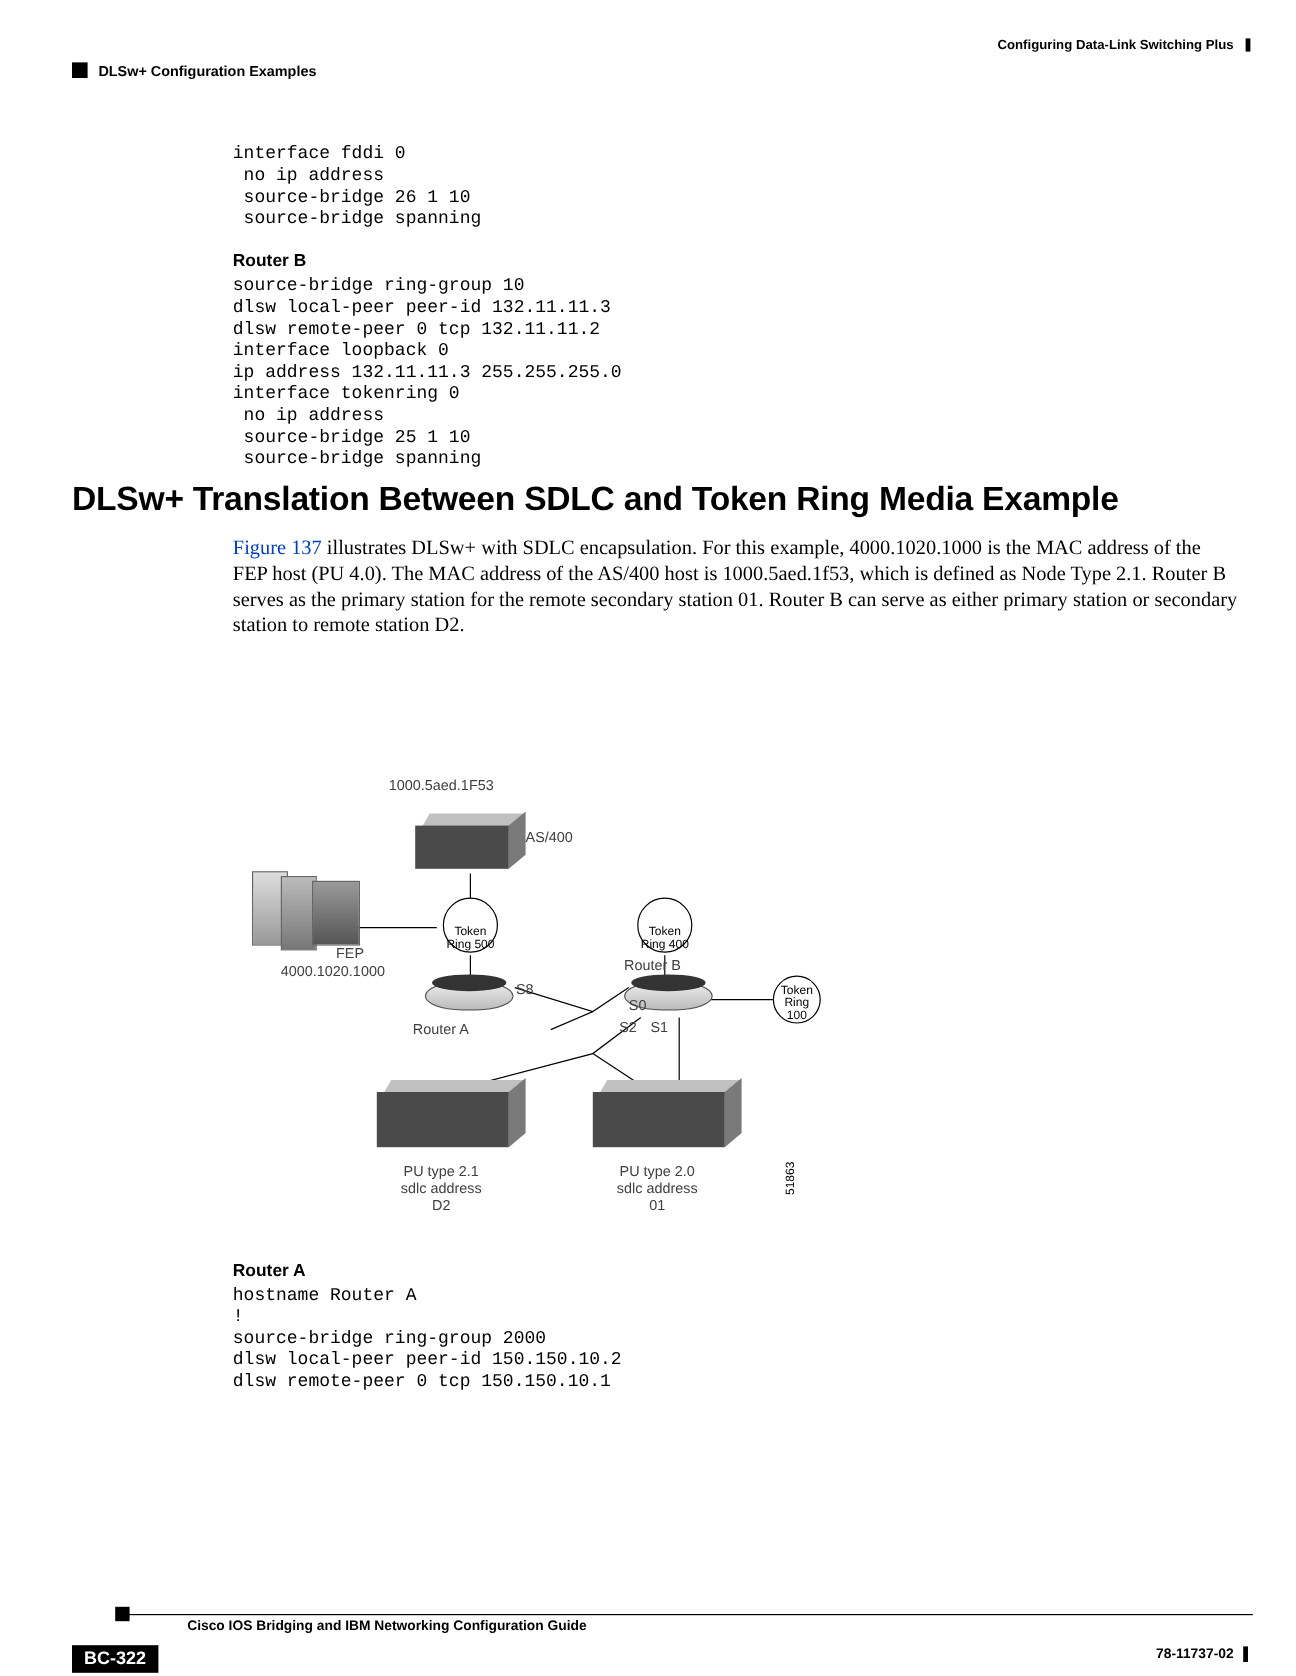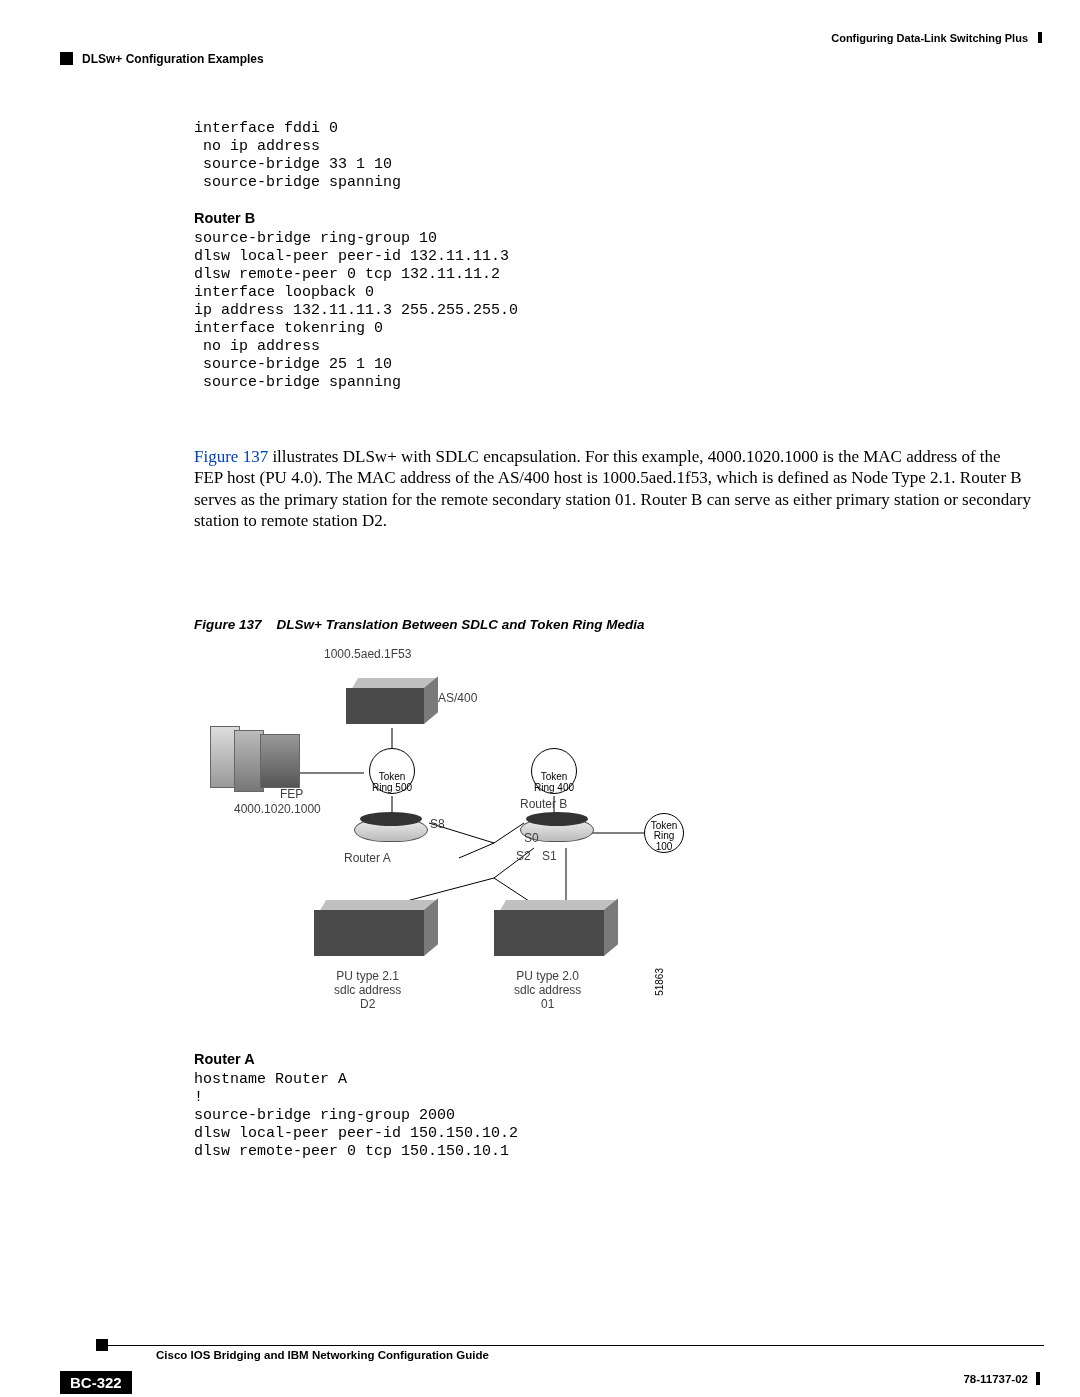--- a/index.html
+++ b/index.html
@@ -254,44 +254,42 @@
   <div class="top-header-bar"></div>
 
   <div class="top-section-row">
     <div class="bar"></div>
     <div class="label">DLSw+ Configuration Examples</div>
   </div>
 
   <div class="body-area">
     <pre class="code">interface fddi 0
  no ip address
- source-bridge 33 1 10
+ source-bridge 26 1 10
  source-bridge spanning</pre>
     <div class="subhead">Router B</div>
     <pre class="code">source-bridge ring-group 10
 dlsw local-peer peer-id 132.11.11.3
 dlsw remote-peer 0 tcp 132.11.11.2
 interface loopback 0
 ip address 132.11.11.3 255.255.255.0
 interface tokenring 0
  no ip address
  source-bridge 25 1 10
  source-bridge spanning</pre>
   </div>
 
+  <h2 class="main-heading">DLSw+ Translation Between SDLC and Token Ring Media Example</h2>
 
   <div class="para-block">
     <p>
       <span class="figure-link">Figure 137</span><span> illustrates DLSw+ with SDLC encapsulation. For this example, 4000.1020.1000 is the MAC address of the FEP host (PU 4.0). The MAC address of the AS/400 host is 1000.5aed.1f53, which is defined as Node Type 2.1. Router B serves as the primary station for the remote secondary station 01. Router B can serve as either primary station or secondary station to remote station D2.</span>
     </p>
   </div>
 
-  <div class="fig-caption">
-    <span>Figure 137</span>&nbsp;&nbsp;&nbsp;&nbsp;<span>DLSw+ Translation Between SDLC and Token Ring Media</span>
-  </div>
 
   <div class="fig-container">
 
     <svg class="wires">
 
       <line x1="198" y1="80" x2="198" y2="102" stroke="#000" stroke-width="1"></line>
 
       <line x1="198" y1="148" x2="198" y2="165" stroke="#000" stroke-width="1"></line>
 
       <line x1="98" y1="125" x2="170" y2="125" stroke="#000" stroke-width="1"></line>

